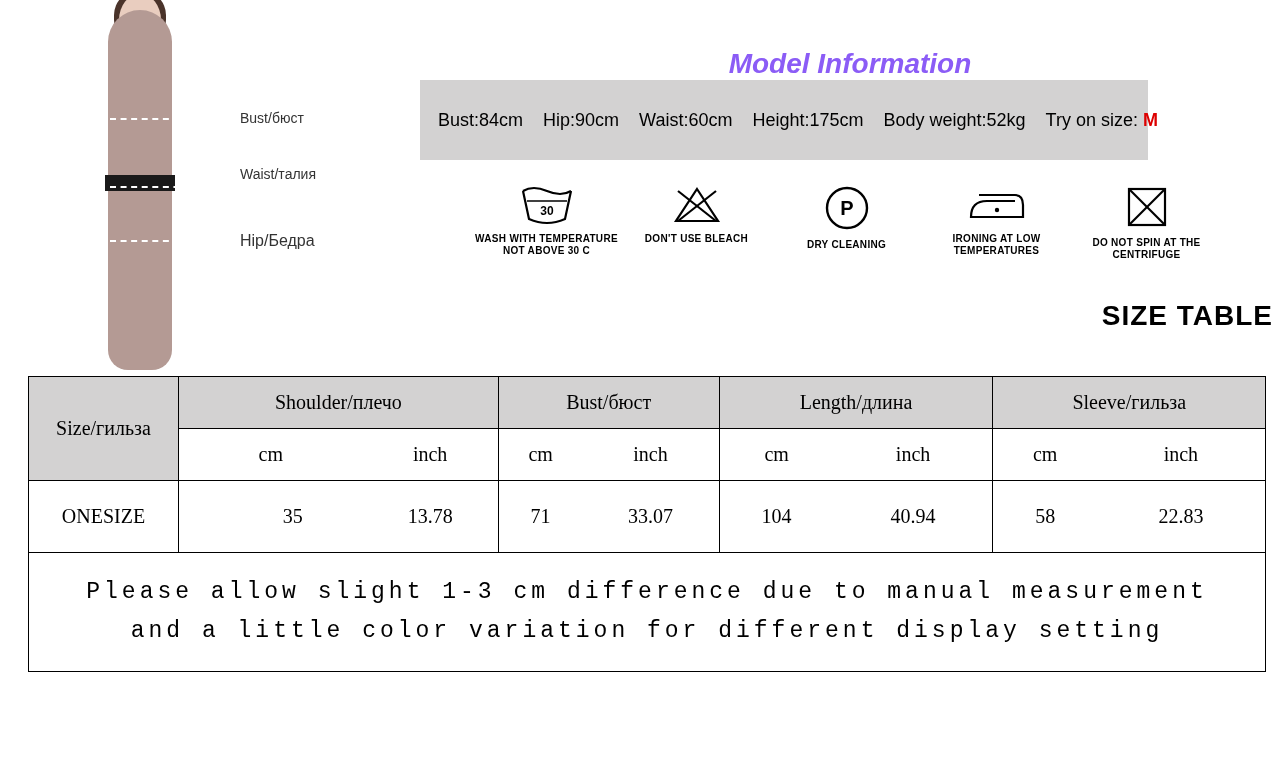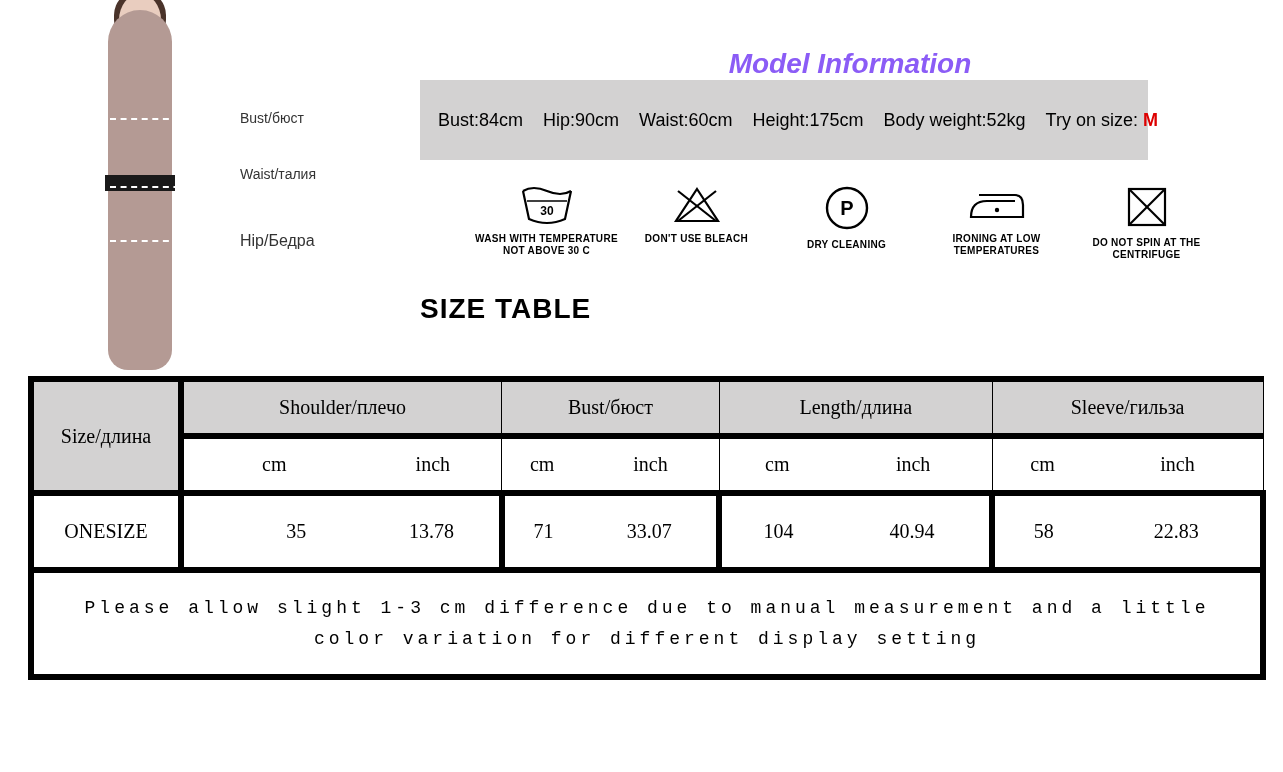--- a/index.html
+++ b/index.html
@@ -13,28 +13,28 @@
   .measure-line { position: absolute; border-top: 2px dashed #fff; }
   .measure-label { position: absolute; font-size: 14px; color: #333; white-space: nowrap; }
   .title { position: absolute; left: 420px; top: 0; width: 860px; text-align: center; font-family: 'Trebuchet MS', Verdana, sans-serif; font-style: italic; font-weight: 700; font-size: 28px; color: #8b5cf6; margin-top: 48px; }
   .mi-bar { position: absolute; left: 420px; top: 80px; width: 728px; height: 80px; background: #d3d2d2; display: flex; align-items: center; font-size: 18px; color: #000; gap: 20px; padding: 0 18px; }
   .mi-item { white-space: nowrap; }
   .red { color: #d00; font-weight: 700; }
   .care-row { position: absolute; left: 420px; top: 185px; width: 853px; display: flex; justify-content: center; }
   .care { width: 150px; text-align: center; }
   .care svg { display: block; margin: 0 auto 8px; }
   .care-text { font-size: 10px; font-weight: 700; color: #000; letter-spacing: .3px; line-height: 1.2; }
-  .size-title { position: absolute; left: 420px; top: 293px; width: 853px; text-align: left; font-size: 28px; font-weight: 900; letter-spacing: 1px; font-family: Arial, sans-serif; }
+  .size-title { position: absolute; left: 420px; top: 300px; width: 853px; text-align: right; font-size: 28px; font-weight: 900; letter-spacing: 1px; font-family: Arial, sans-serif; }
   .tbl { position: absolute; left: 28px; top: 376px; width: 1238px; border-collapse: collapse; }
-  .tbl th, .tbl td { border: 6px solid #000000; font-family: Georgia, 'Times New Roman', serif; font-size: 20px; text-align: center; }
+  .tbl th, .tbl td { border: 1px solid #000000; font-family: Georgia, 'Times New Roman', serif; font-size: 20px; text-align: center; }
   .tbl thead tr.main th { background: #d3d2d2; padding: 14px 4px; font-weight: 400; }
   .tbl thead tr.sub th { padding: 14px 4px; font-weight: 400; border-top: none; }
   .tbl td.row-val { padding: 24px 4px; }
   .tbl .sizecol { width: 150px; }
-  .tbl .msg td { padding: 20px 40px; font-family: 'Courier New', monospace; letter-spacing: 4px; font-size: 18px; line-height: 1.7; }
+  .tbl .msg td { padding: 20px 40px; font-family: 'Courier New', monospace; letter-spacing: 4px; font-size: 23px; line-height: 1.7; }
   .tbl thead tr.sub th.nolr { border-left: 1px solid #000; border-right: 1px solid #000; }
   .tbl .grp { border-left: 1px solid #000; border-right: 1px solid #000; }
 </style>
 </head>
 <body>
 <div class="canvas">
 
   <div class="model-img">
     <div class="model-hair"></div>
     <div class="model-head"></div>
@@ -101,21 +101,21 @@
       </svg>
       <div class="care-text">DO NOT SPIN AT THE CENTRIFUGE</div>
     </div>
   </div>
 
   <div class="size-title">SIZE TABLE</div>
 
   <table class="tbl">
     <thead>
       <tr class="main">
-        <th rowspan="2" class="sizecol">Size/длина</th>
+        <th rowspan="2" class="sizecol">Size/гильза</th>
         <th colspan="2" class="grp">Shoulder/плечо</th>
         <th colspan="2" class="grp">Bust/бюст</th>
         <th colspan="2" class="grp">Length/длина</th>
         <th colspan="2" class="grp">Sleeve/гильза</th>
       </tr>
       <tr class="sub">
         <th class="nolr" style="border-right:none;">cm</th>
         <th class="nolr" style="border-left:none;">inch</th>
         <th class="nolr" style="border-right:none;">cm</th>
         <th class="nolr" style="border-left:none;">inch</th>

